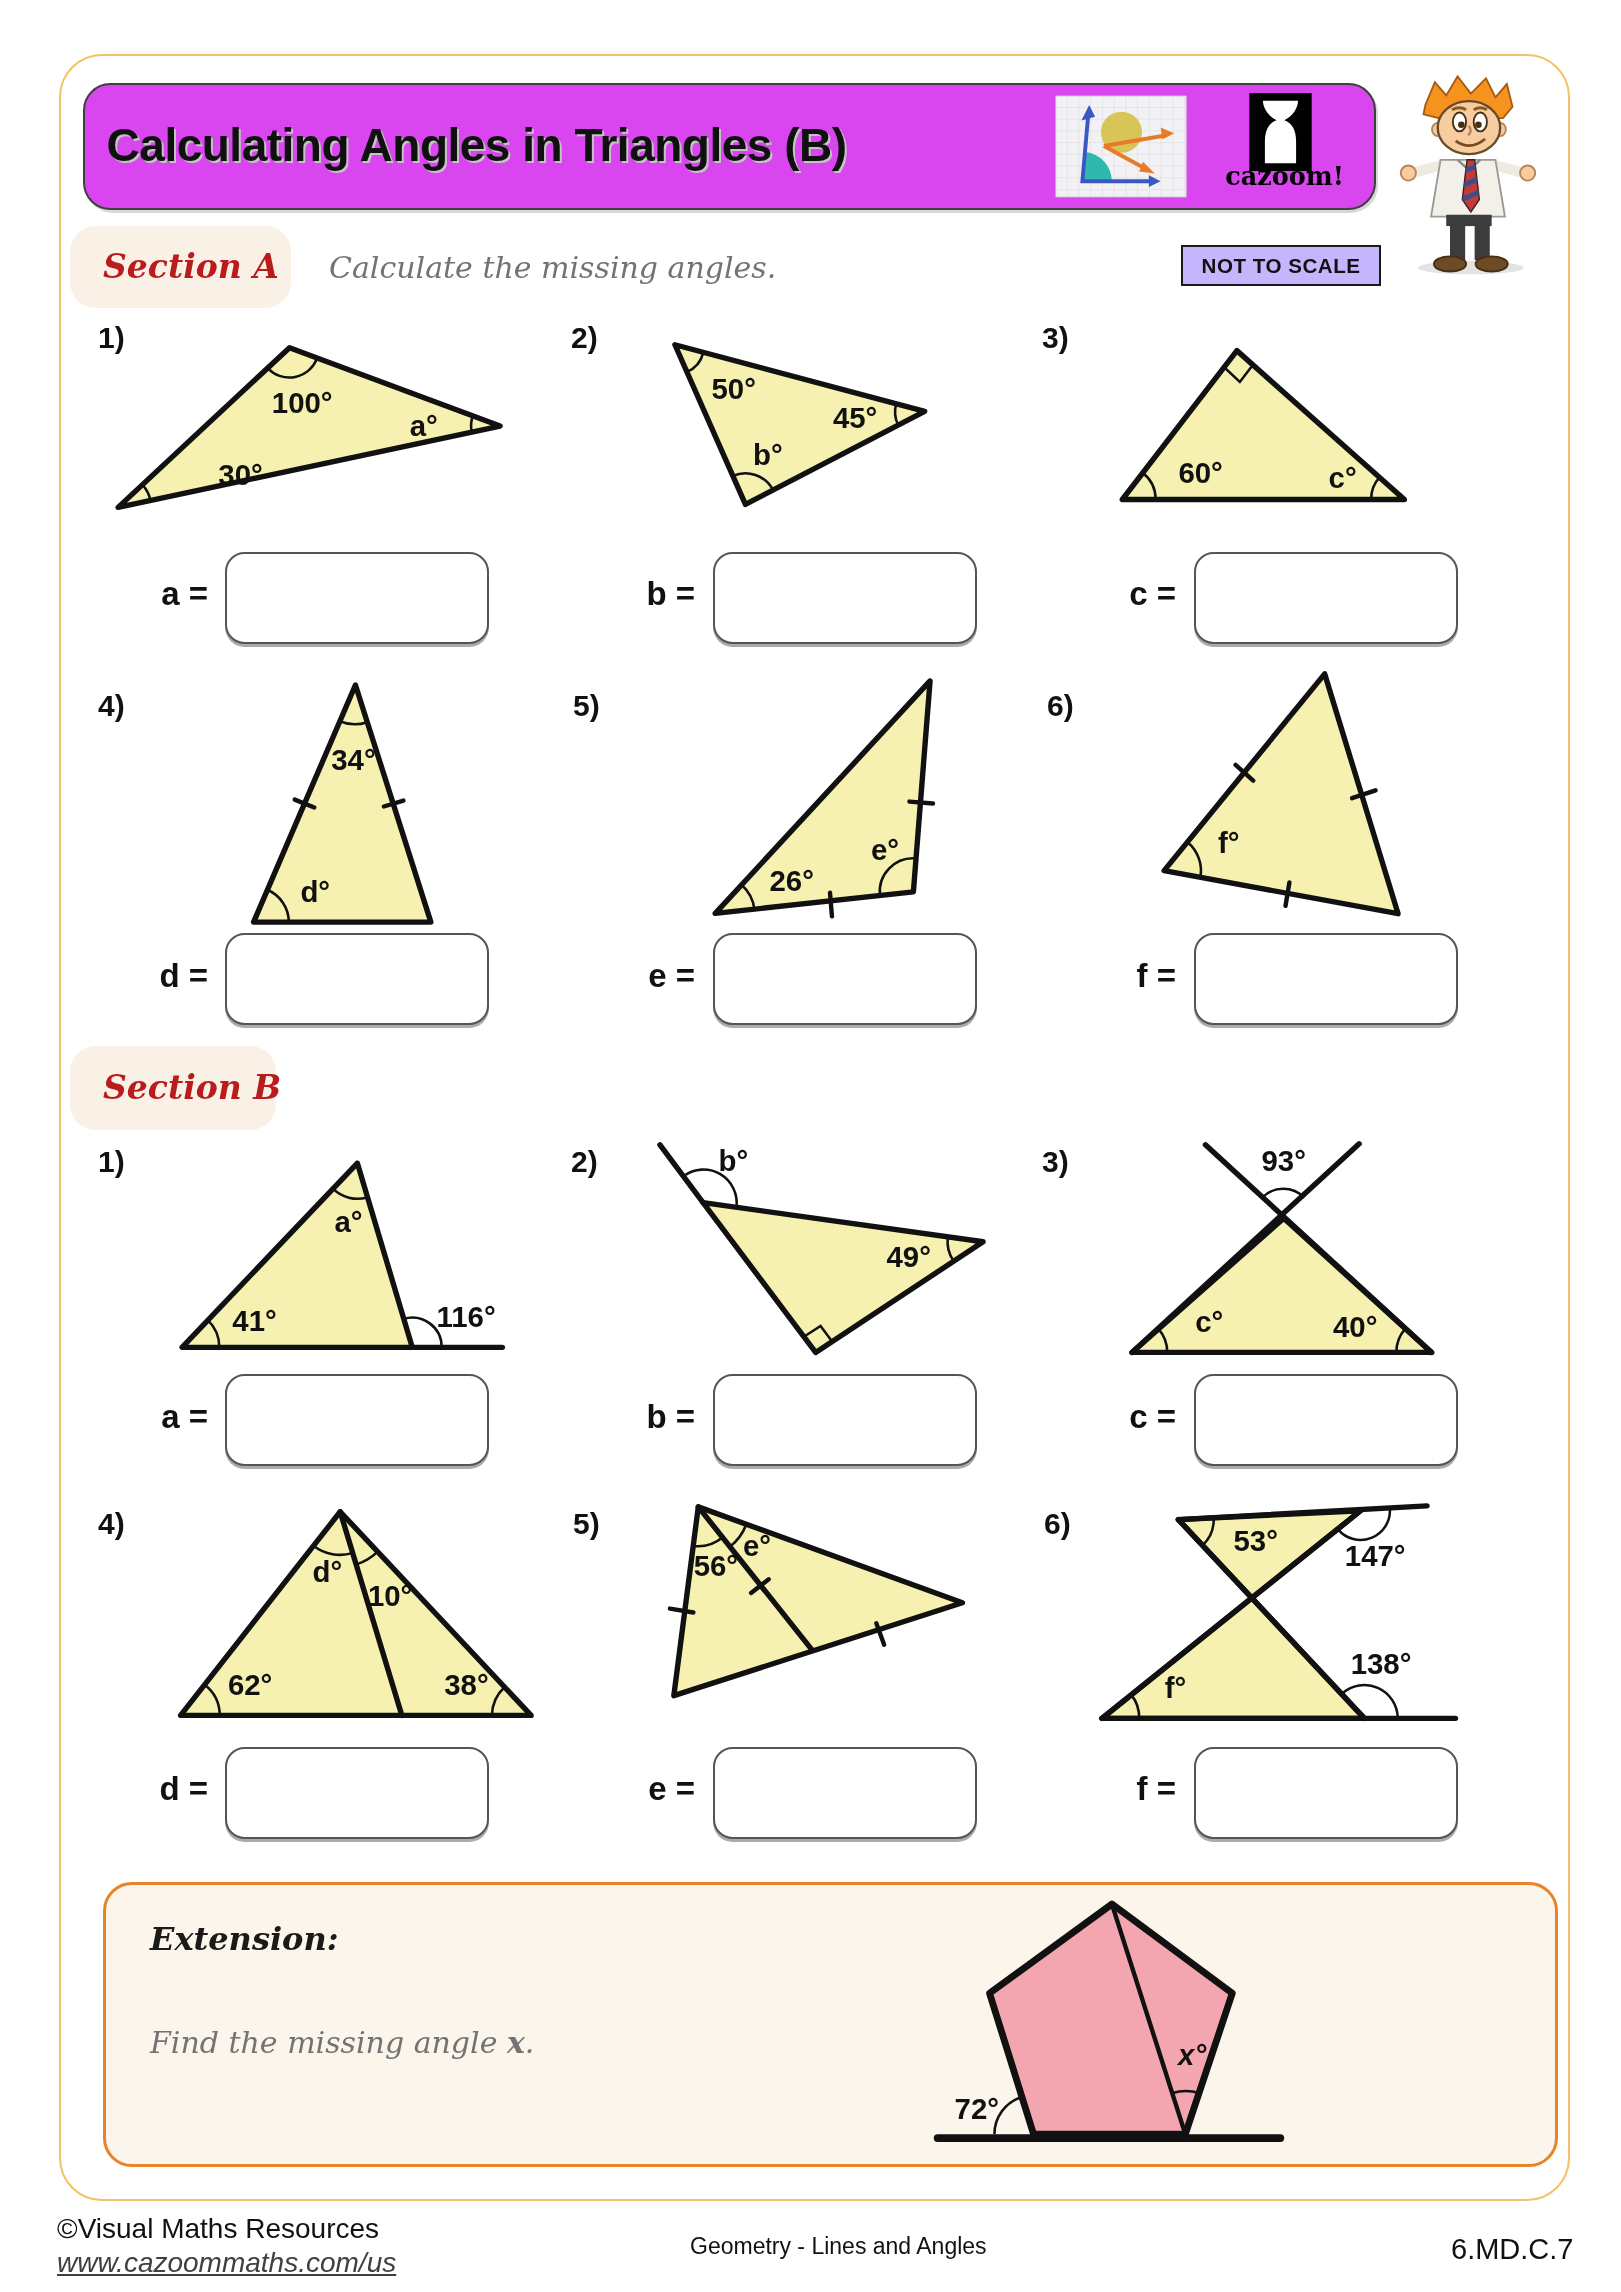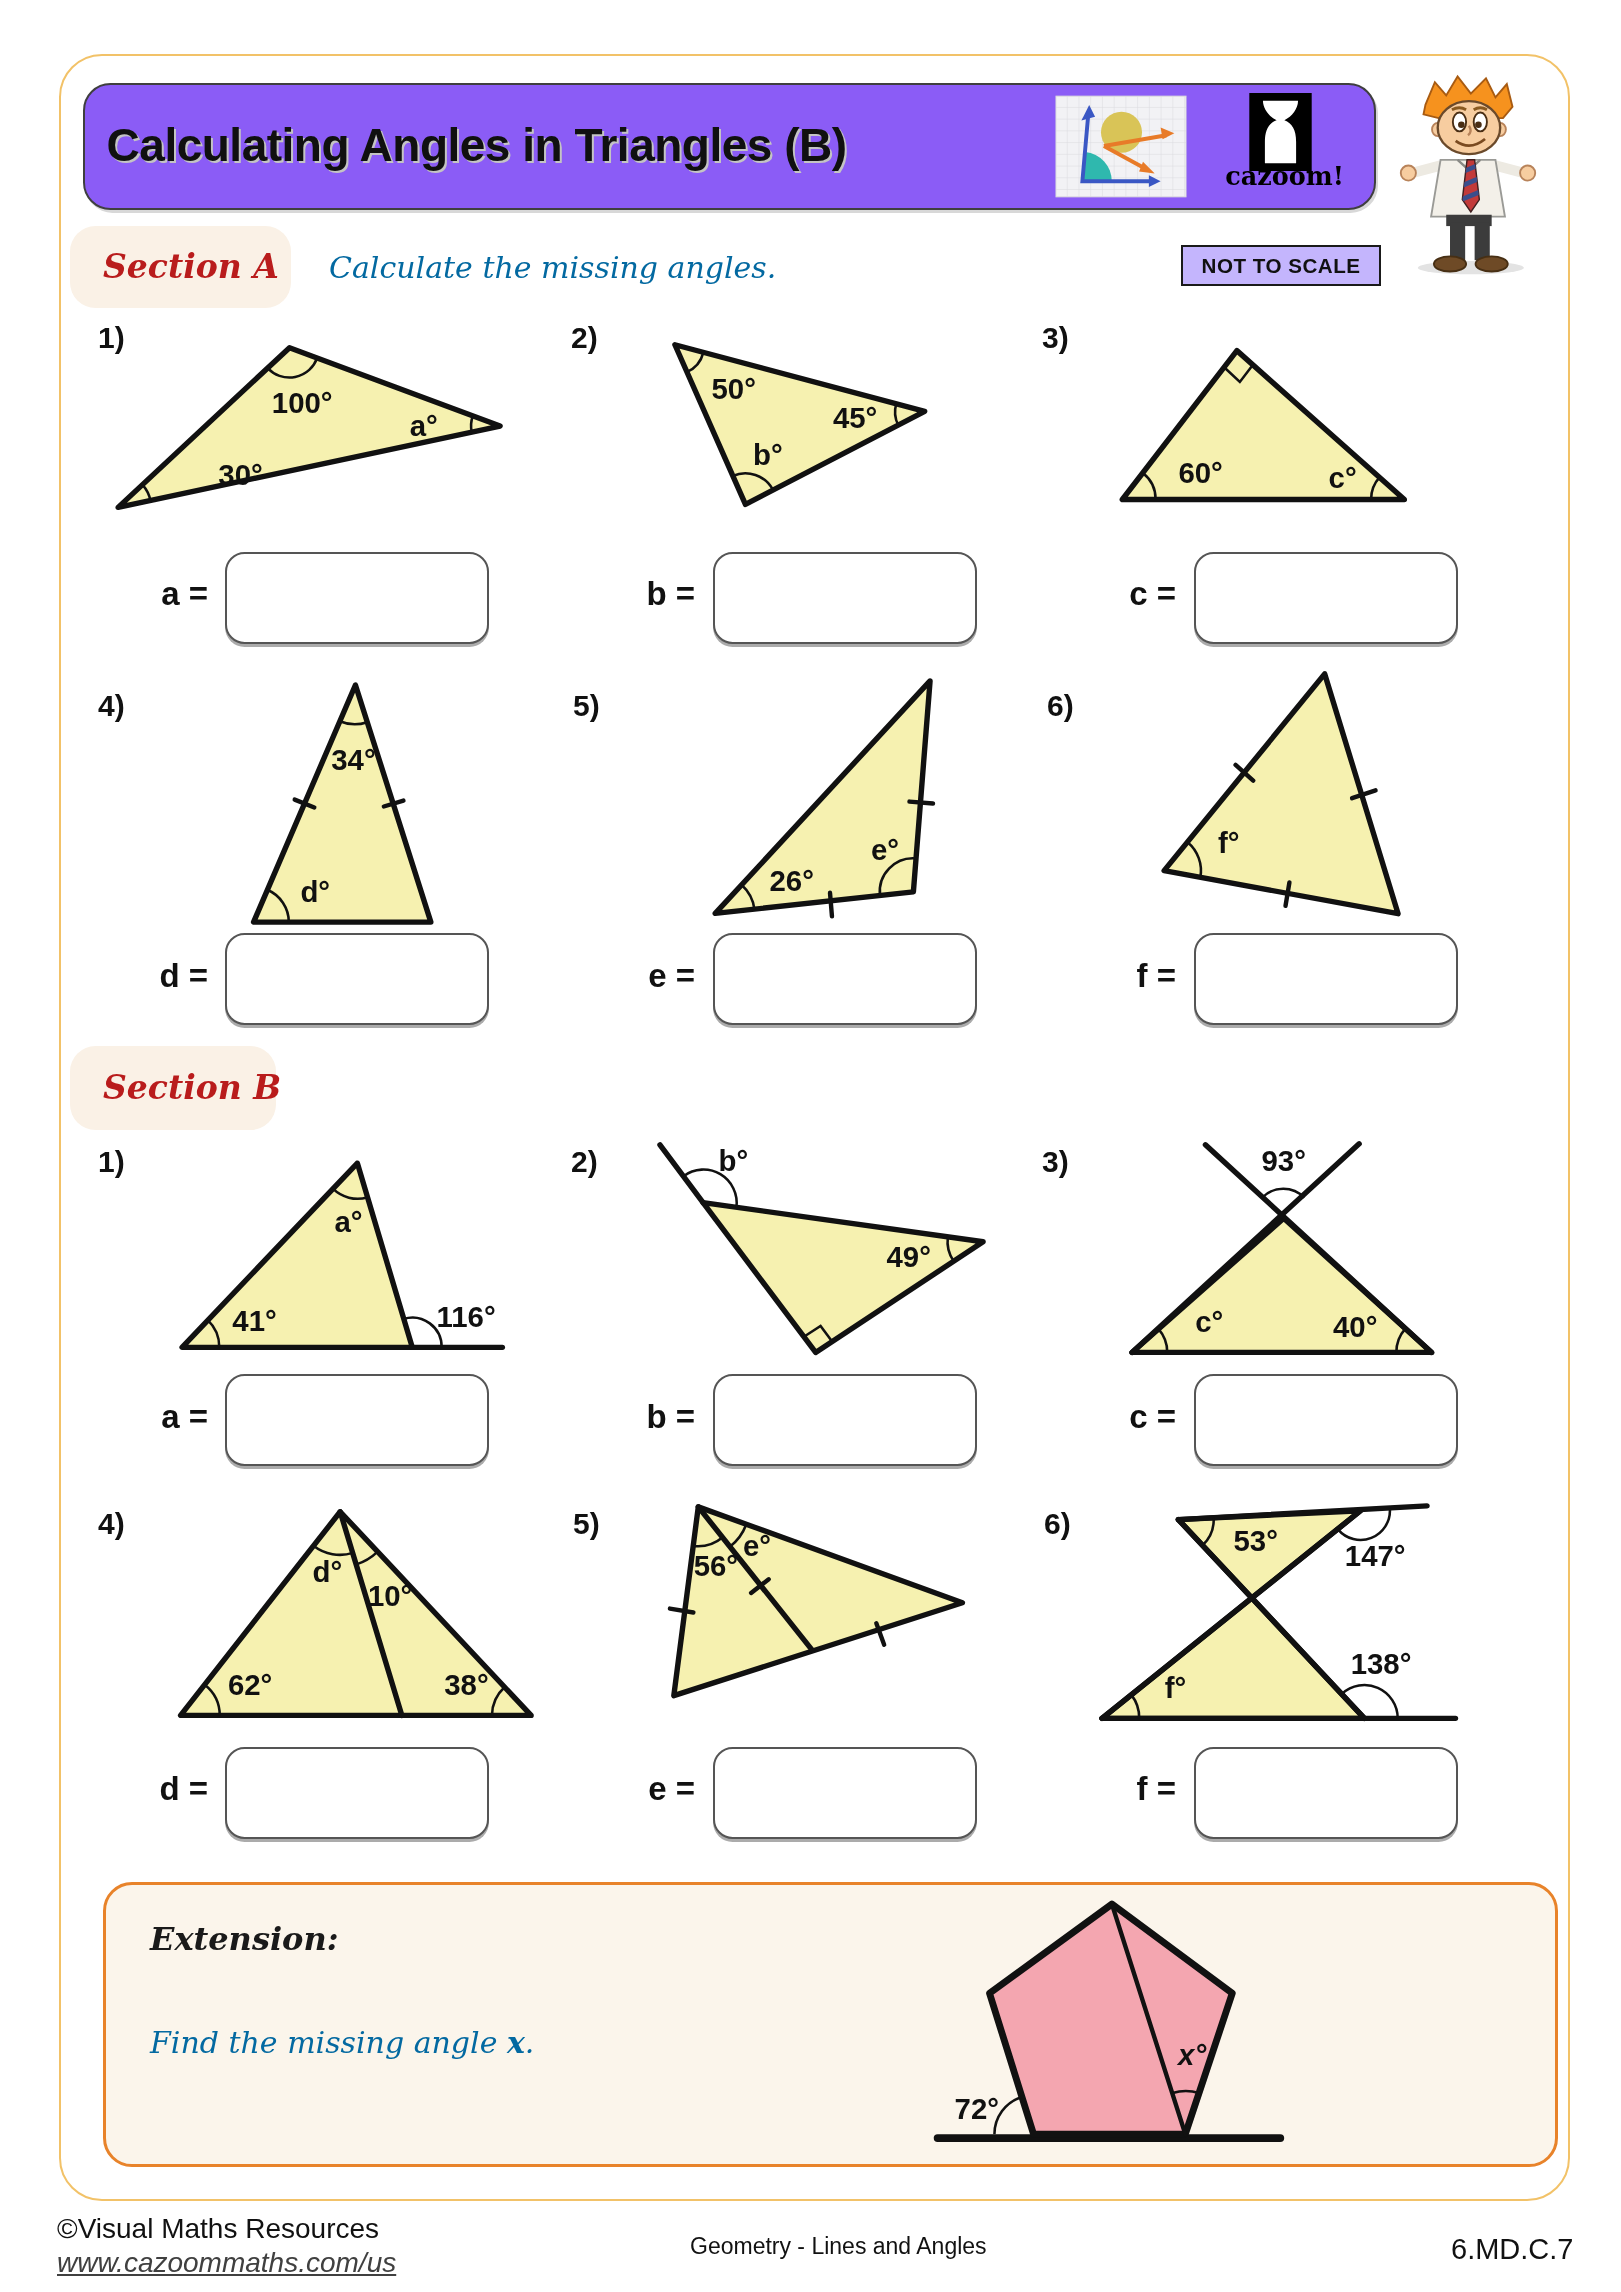--- a/index.html
+++ b/index.html
@@ -2,33 +2,33 @@
 <html><head>
 <meta charset="utf-8">
 <style>
   html,body{margin:0;padding:0;background:#fff;}
   #page{position:relative;width:1621px;height:2293px;background:#ffffff;
         font-family:"Liberation Sans",sans-serif;overflow:hidden;}
   .abs{position:absolute;}
   #pageborder{position:absolute;left:59px;top:54px;width:1507px;height:2143px;
         border:2.9px solid #F2C268;border-radius:43px;}
   #titlebox{position:absolute;left:83px;top:83px;width:1289px;height:123px;
-        border:2.9px solid #3F3F3F;border-radius:27.4px;background:#8b5cf6;
+        border:2.9px solid #3F3F3F;border-radius:27.4px;background:#d946ef;
         box-shadow:2px 2.9px 0 #D8D8D8;}
   #title{position:absolute;left:21.6px;top:33px;font-size:46px;font-weight:bold;
         color:#101010;letter-spacing:-0.5px;text-shadow:2px 2px 0 #C4C4C4;white-space:nowrap;}
   #brand{position:absolute;left:1132px;top:76px;width:127px;text-align:right;
         font-family:"DejaVu Serif",serif;font-weight:bold;font-size:25.5px;color:#000;}
   .badge{position:absolute;left:1181px;top:245px;width:196px;height:37px;
         border:2.9px solid #1A1A1A;background:#c4b5fd;font-weight:bold;font-size:20.6px;
         display:flex;align-items:center;justify-content:center;letter-spacing:0.5px;color:#111;}
   .secbg{position:absolute;background:#FAF1E6;border-radius:25.5px;}
   .sechead{position:absolute;font-family:"DejaVu Serif",serif;font-style:italic;
         font-weight:bold;font-size:33px;color:#b91c1c;}
-  .instr{font-family:"DejaVu Serif",serif;font-style:italic;font-size:30px;color:#0369a1;text-align:right;}
+  .instr{font-family:"DejaVu Serif",serif;font-style:italic;font-size:30px;color:#737373;text-align:right;}
   .num{position:absolute;font-size:30px;font-weight:bold;color:#111;}
   .anslab{position:absolute;width:93px;text-align:right;font-size:33px;font-weight:bold;color:#111;}
   .ansbox{position:absolute;width:260px;height:88px;border:2.5px solid #555;
         border-radius:19.6px;background:#fff;box-shadow:0 2.9px 0 #ABABAB;}
   svg .tri{fill:#F6F1B0;stroke:#111;stroke-width:5.5;stroke-linejoin:round;}
   svg .pent{fill:#F4A6B0;stroke:#111;stroke-width:7;stroke-linejoin:round;}
   svg .ln{stroke:#111;stroke-width:5.5;stroke-linecap:round;fill:none;}
   svg .thin{stroke-width:4.5;}
   svg .arc{fill:none;stroke:#111;stroke-width:2.6;}
   svg .tick{stroke:#111;stroke-width:4.5;stroke-linecap:round;}

